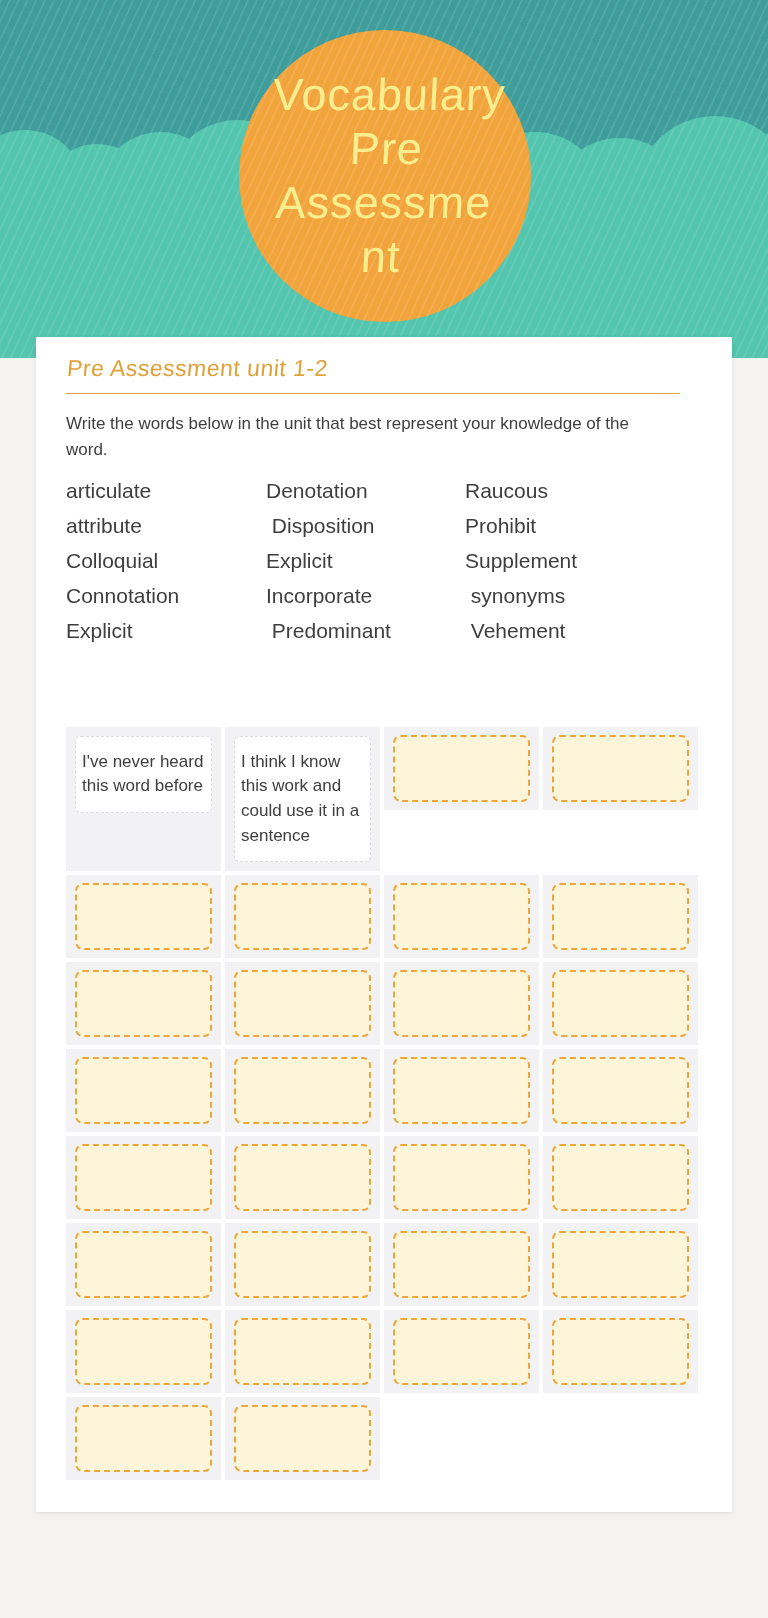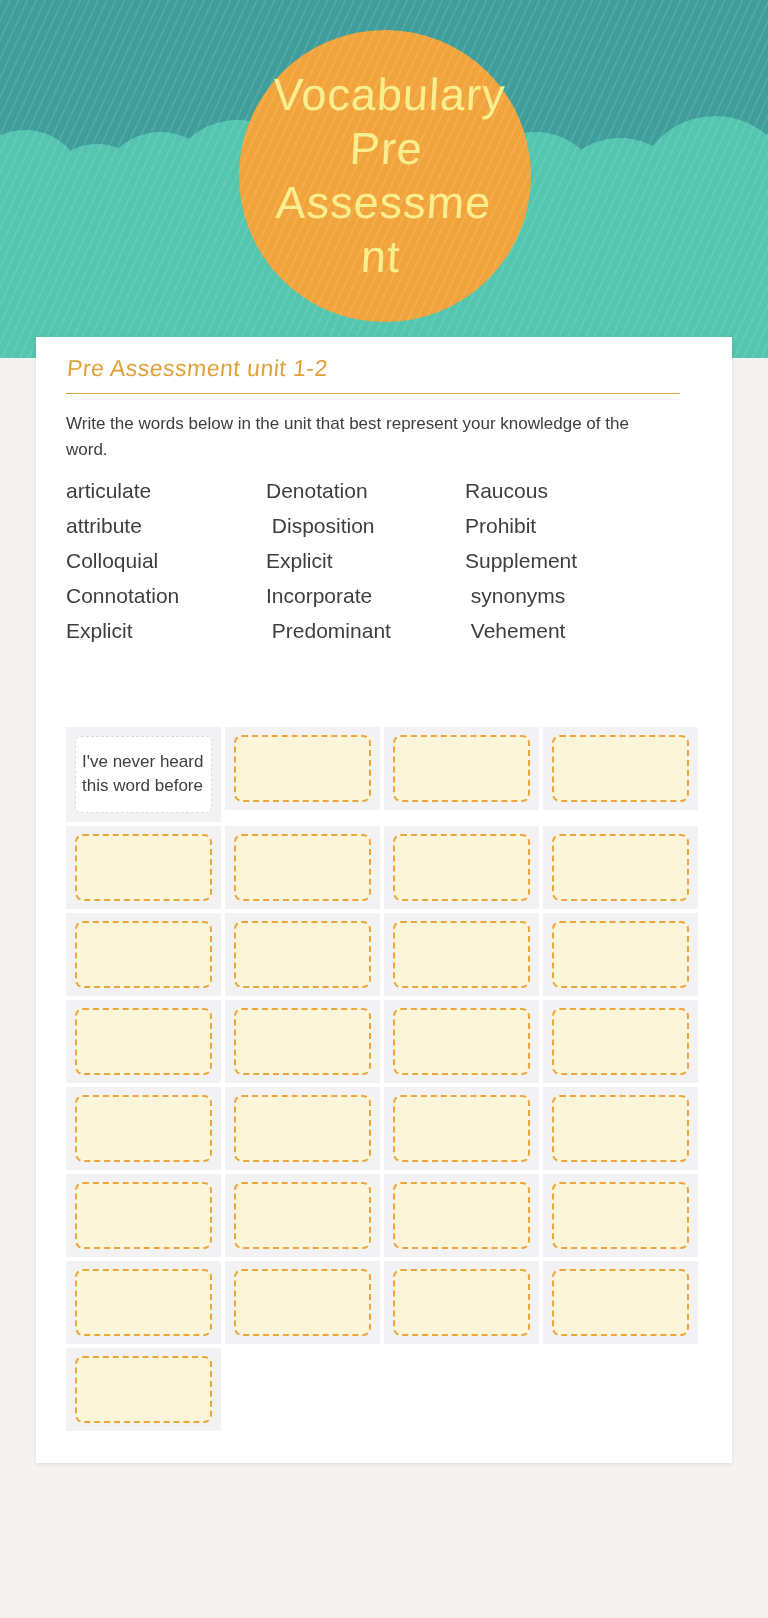--- a/index.html
+++ b/index.html
@@ -117,20 +117,23 @@
     <span> synonyms</span>
     <span>Explicit</span>
     <span> Predominant</span>
     <span> Vehement</span>
   </div>
 
   <div class="assessment-table">
     <div class="hcell">
       <div class="hbox">I've never heard this word before</div>
     </div>
+    <div class="hcell">
+      <div class="hbox">I think I know this work and could use it in a sentence</div>
+    </div>
 
   <div class="cell">
         <div class="dropzone"></div>
       </div>
       <div class="cell">
         <div class="dropzone"></div>
       </div>
       <div class="cell">
         <div class="dropzone"></div>
       </div>

